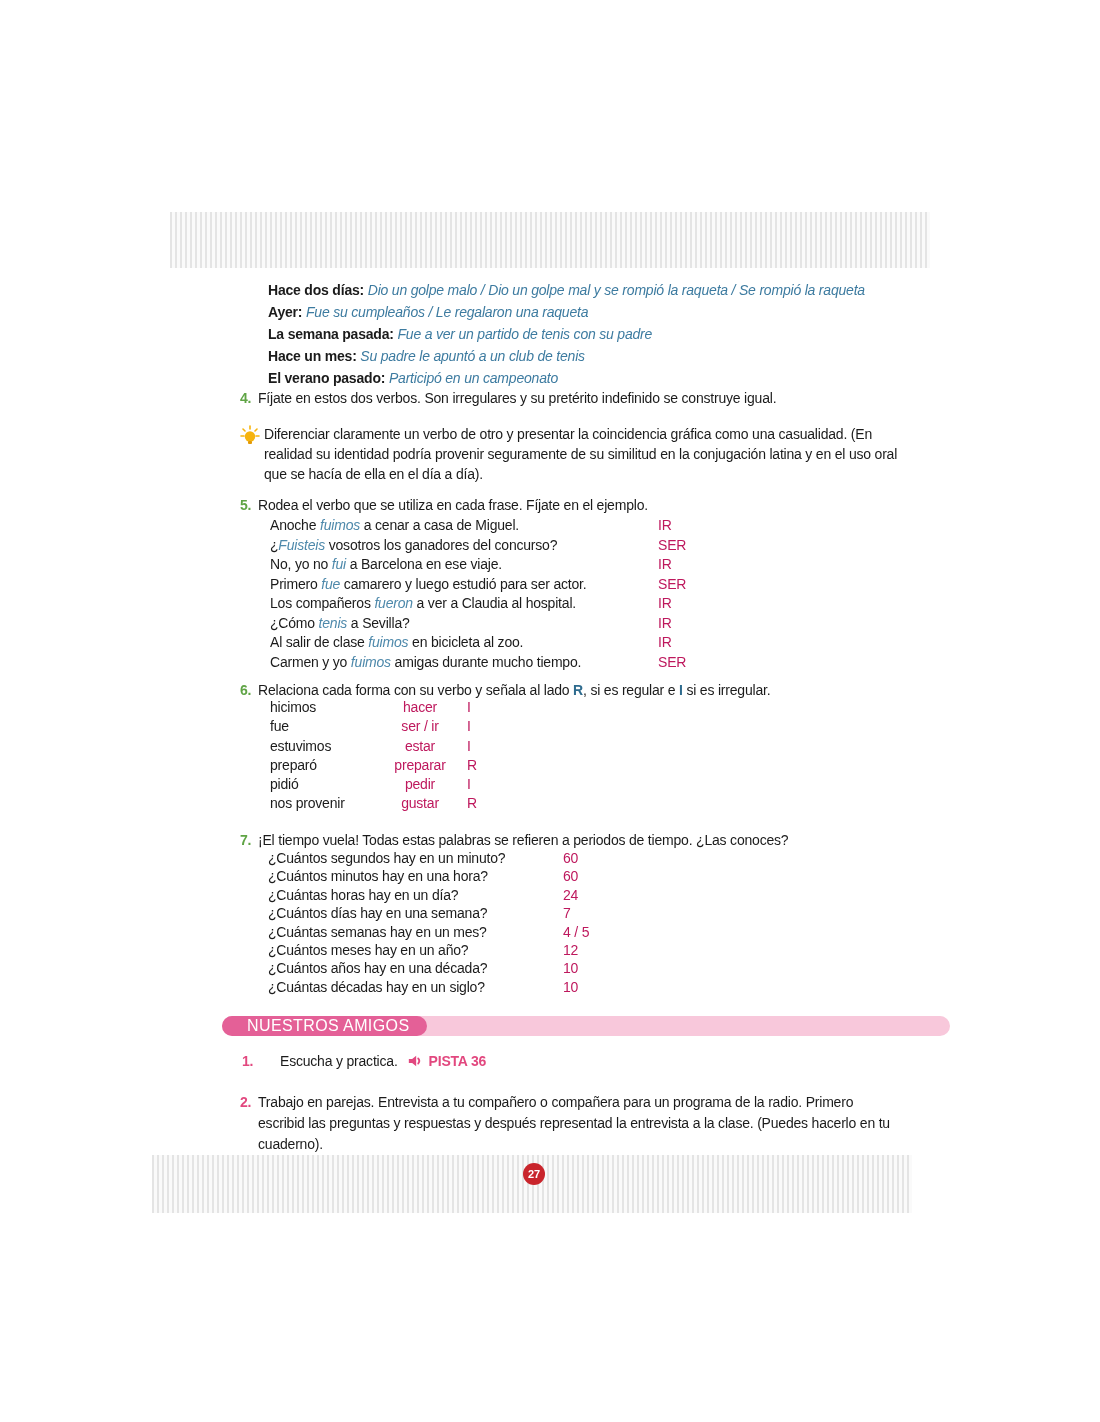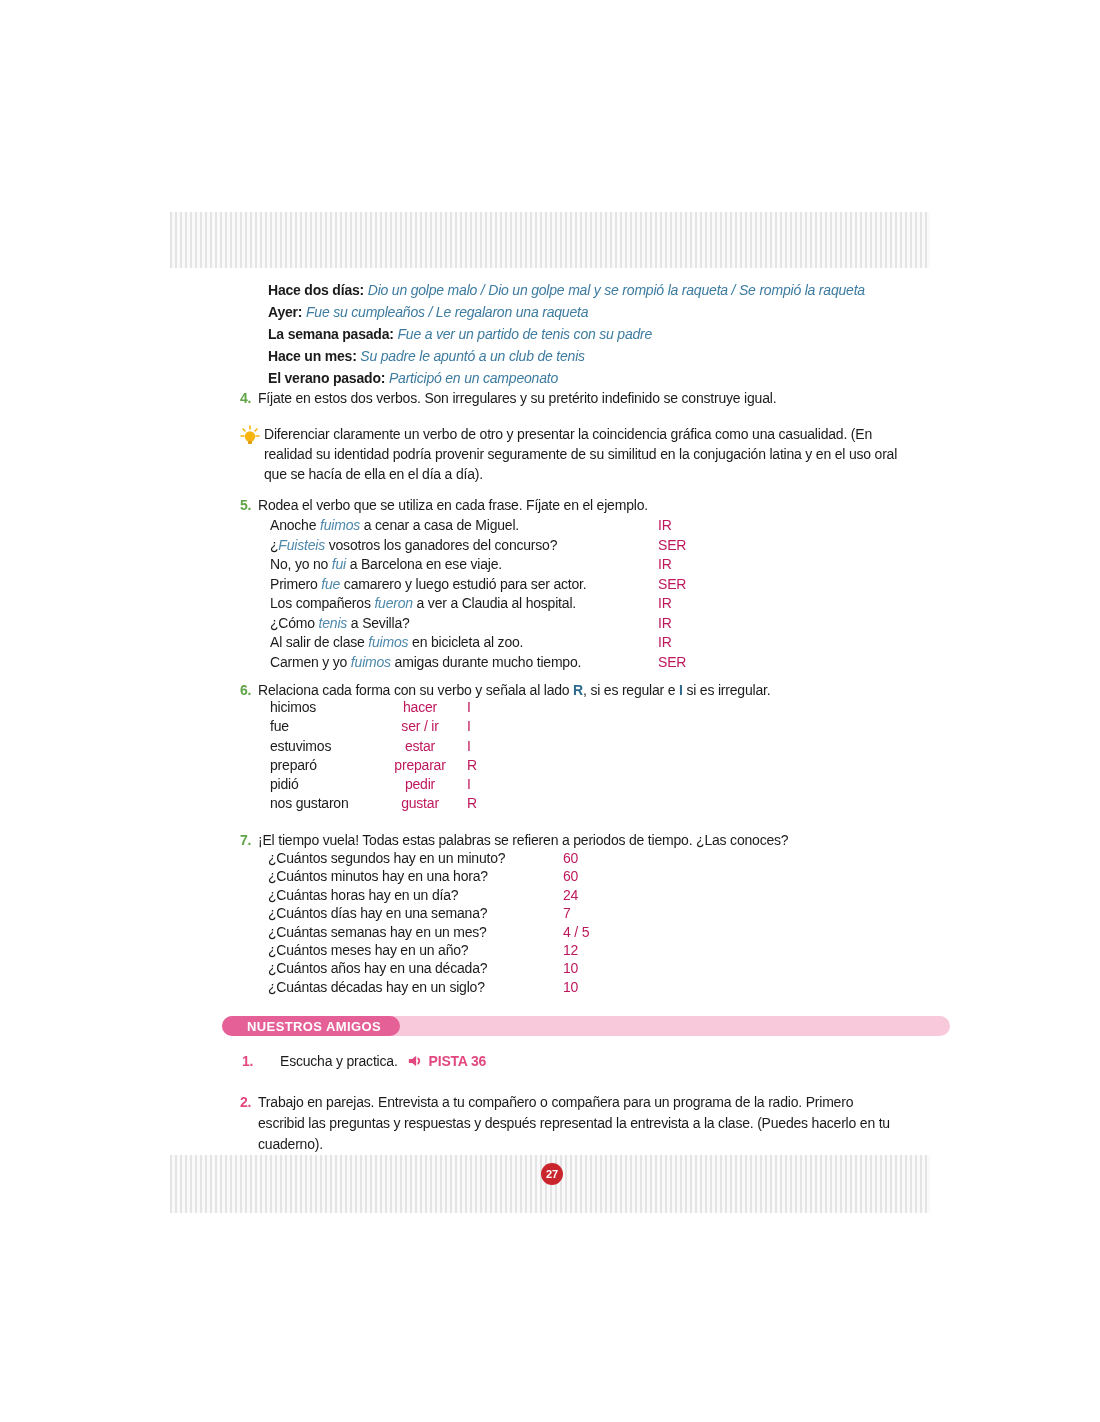--- a/index.html
+++ b/index.html
@@ -6,21 +6,21 @@
   body{
     width:1100px;height:1422px;background:#ffffff;
     font-family:"Liberation Sans","DejaVu Sans",sans-serif;
     color:#1b1b1b;font-size:14px;letter-spacing:-0.2px;
     position:relative;overflow:hidden;
   }
   .stripes{
     background:repeating-linear-gradient(to right,#e4e4e4 0px,#e4e4e4 2px,#fafafa 2px,#fafafa 5px);
   }
   .banner-top{position:absolute;left:170px;top:212px;width:760px;height:56px;}
-  .banner-bottom{position:absolute;left:170px;top:1155px;width:760px;height:58px;}
+  .banner-bottom{position:absolute;left:152px;top:1155px;width:760px;height:58px;}
   .page-badge{
     position:absolute;left:371px;top:8px;width:22px;height:22px;border-radius:50%;
     background:#c9252c;color:#ffffff;font-weight:bold;font-size:11px;
     display:flex;align-items:center;justify-content:center;letter-spacing:0;
   }
   .intro{position:absolute;left:268px;top:279px;line-height:22px;white-space:nowrap;}
   .intro .lbl{font-weight:bold;color:#1b1b1b;}
   .intro .ans{color:#3d7ba0;font-style:italic;}
   .ex-header{position:absolute;left:240px;display:flex;line-height:19px;width:700px;}
   .ex-num{width:18px;flex:0 0 18px;font-weight:bold;}
@@ -38,22 +38,22 @@
   .rows6{position:absolute;left:270px;top:698px;}
   .rows6 .row{height:19.3px;line-height:19.3px;}
   .rows6 .c1{display:inline-block;width:103px;}
   .rows6 .c2{display:inline-block;width:94px;text-align:center;}
   .rows7{position:absolute;left:268px;top:849px;}
   .rows7 .row{height:18.4px;line-height:18.4px;}
   .rows7 .q{display:inline-block;width:295px;}
   .section-banner{position:absolute;left:222px;top:1016px;width:728px;height:20px;
     background:#f8c8db;border-radius:10px;}
   .section-banner .pill{
-    position:absolute;left:0;top:0;width:178px;height:20px;background:#e46097;border-radius:10px;
-    color:#ffffff;font-weight:bold;font-size:13px;letter-spacing:0.4px;
+    position:absolute;left:0;top:0;width:205px;height:20px;background:#e46097;border-radius:10px;
+    color:#ffffff;font-weight:normal;font-size:16px;letter-spacing:0.4px;
     display:flex;align-items:center;padding-left:25px;box-sizing:border-box;
   }
   .amigos1{position:absolute;left:242px;top:1051px;display:flex;align-items:center;line-height:20px;}
   .amigos1 .txt{margin-left:20px;}
   .amigos1 .spk{margin:0 5px 0 9px;display:flex;align-items:center;}
   .amigos1 .track{color:#e2487f;font-weight:bold;}
   .amigos2{position:absolute;left:240px;top:1092px;display:flex;line-height:21px;}
   .amigos2 .body{width:640px;}
 </style>
 </head>
@@ -109,21 +109,21 @@
 <div class="ex-header" style="top:681px;">
   <span class="ex-num green">6.</span>
   <span><span>Relaciona cada forma con su verbo y señala al lado </span><span class="blue-b">R</span><span>, si es regular e </span><span class="blue-b">I</span><span> si es irregular.</span></span>
 </div>
 <div class="rows6">
   <div class="row"><span class="c1">hicimos</span><span class="c2 blue-it">hacer</span><span class="blue-it">I</span></div>
   <div class="row"><span class="c1">fue</span><span class="c2 blue-it">ser / ir</span><span class="blue-it">I</span></div>
   <div class="row"><span class="c1">estuvimos</span><span class="c2 blue-it">estar</span><span class="blue-it">I</span></div>
   <div class="row"><span class="c1">preparó</span><span class="c2 blue-it">preparar</span><span class="blue-it">R</span></div>
   <div class="row"><span class="c1">pidió</span><span class="c2 blue-it">pedir</span><span class="blue-it">I</span></div>
-  <div class="row"><span class="c1">nos gustaron</span><span class="c2 blue-it">gustar</span><span class="blue-it">R</span></div>
+  <div class="row"><span class="c1">nos provenir</span><span class="c2 blue-it">gustar</span><span class="blue-it">R</span></div>
 </div>
 
 <div class="ex-header" style="top:831px;">
   <span class="ex-num green">7.</span>
   <span>¡El tiempo vuela! Todas estas palabras se refieren a periodos de tiempo. ¿Las conoces?</span>
 </div>
 <div class="rows7">
   <div class="row"><span class="q">¿Cuántos segundos hay en un minuto?</span><span class="blue-it">60</span></div>
   <div class="row"><span class="q">¿Cuántos minutos hay en una hora?</span><span class="blue-it">60</span></div>
   <div class="row"><span class="q">¿Cuántas horas hay en un día?</span><span class="blue-it">24</span></div>

